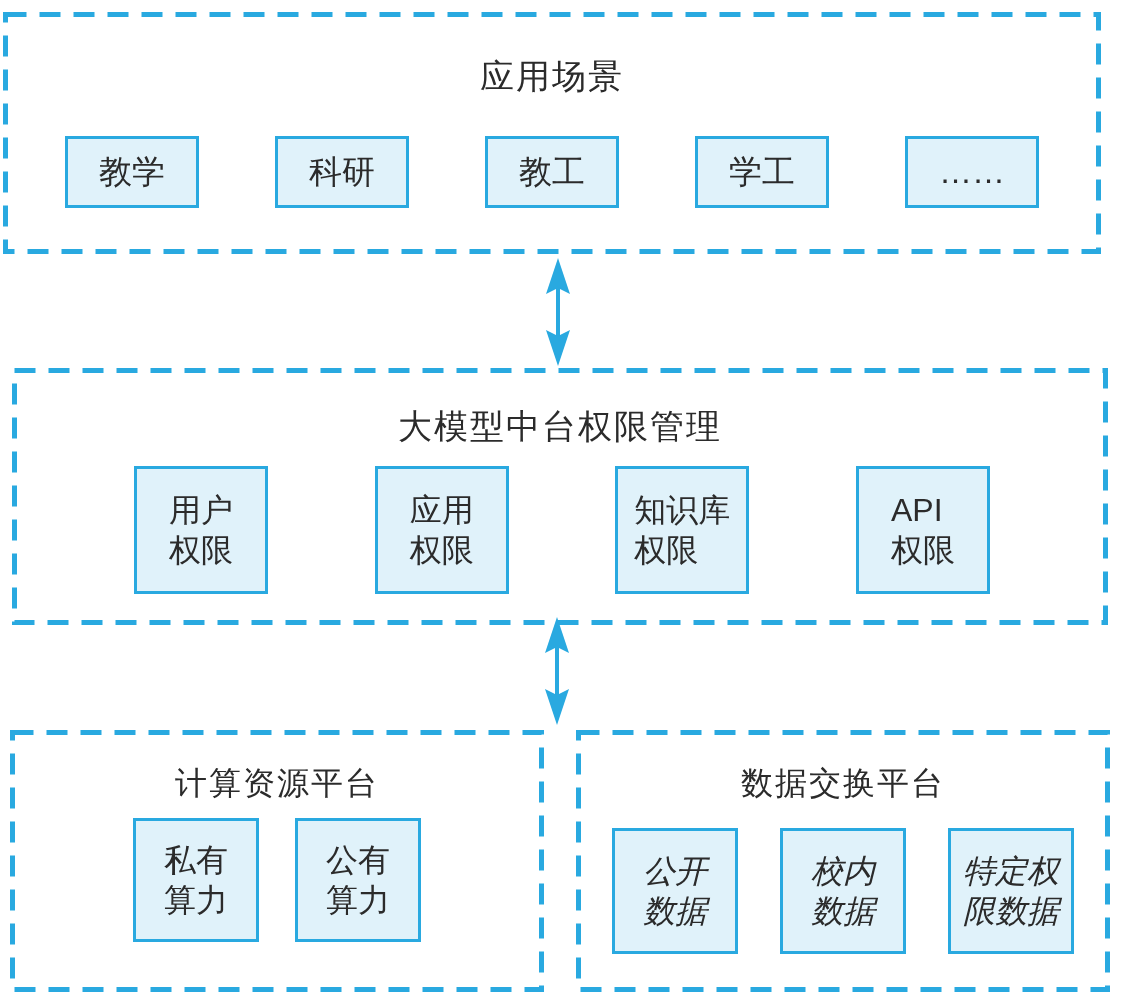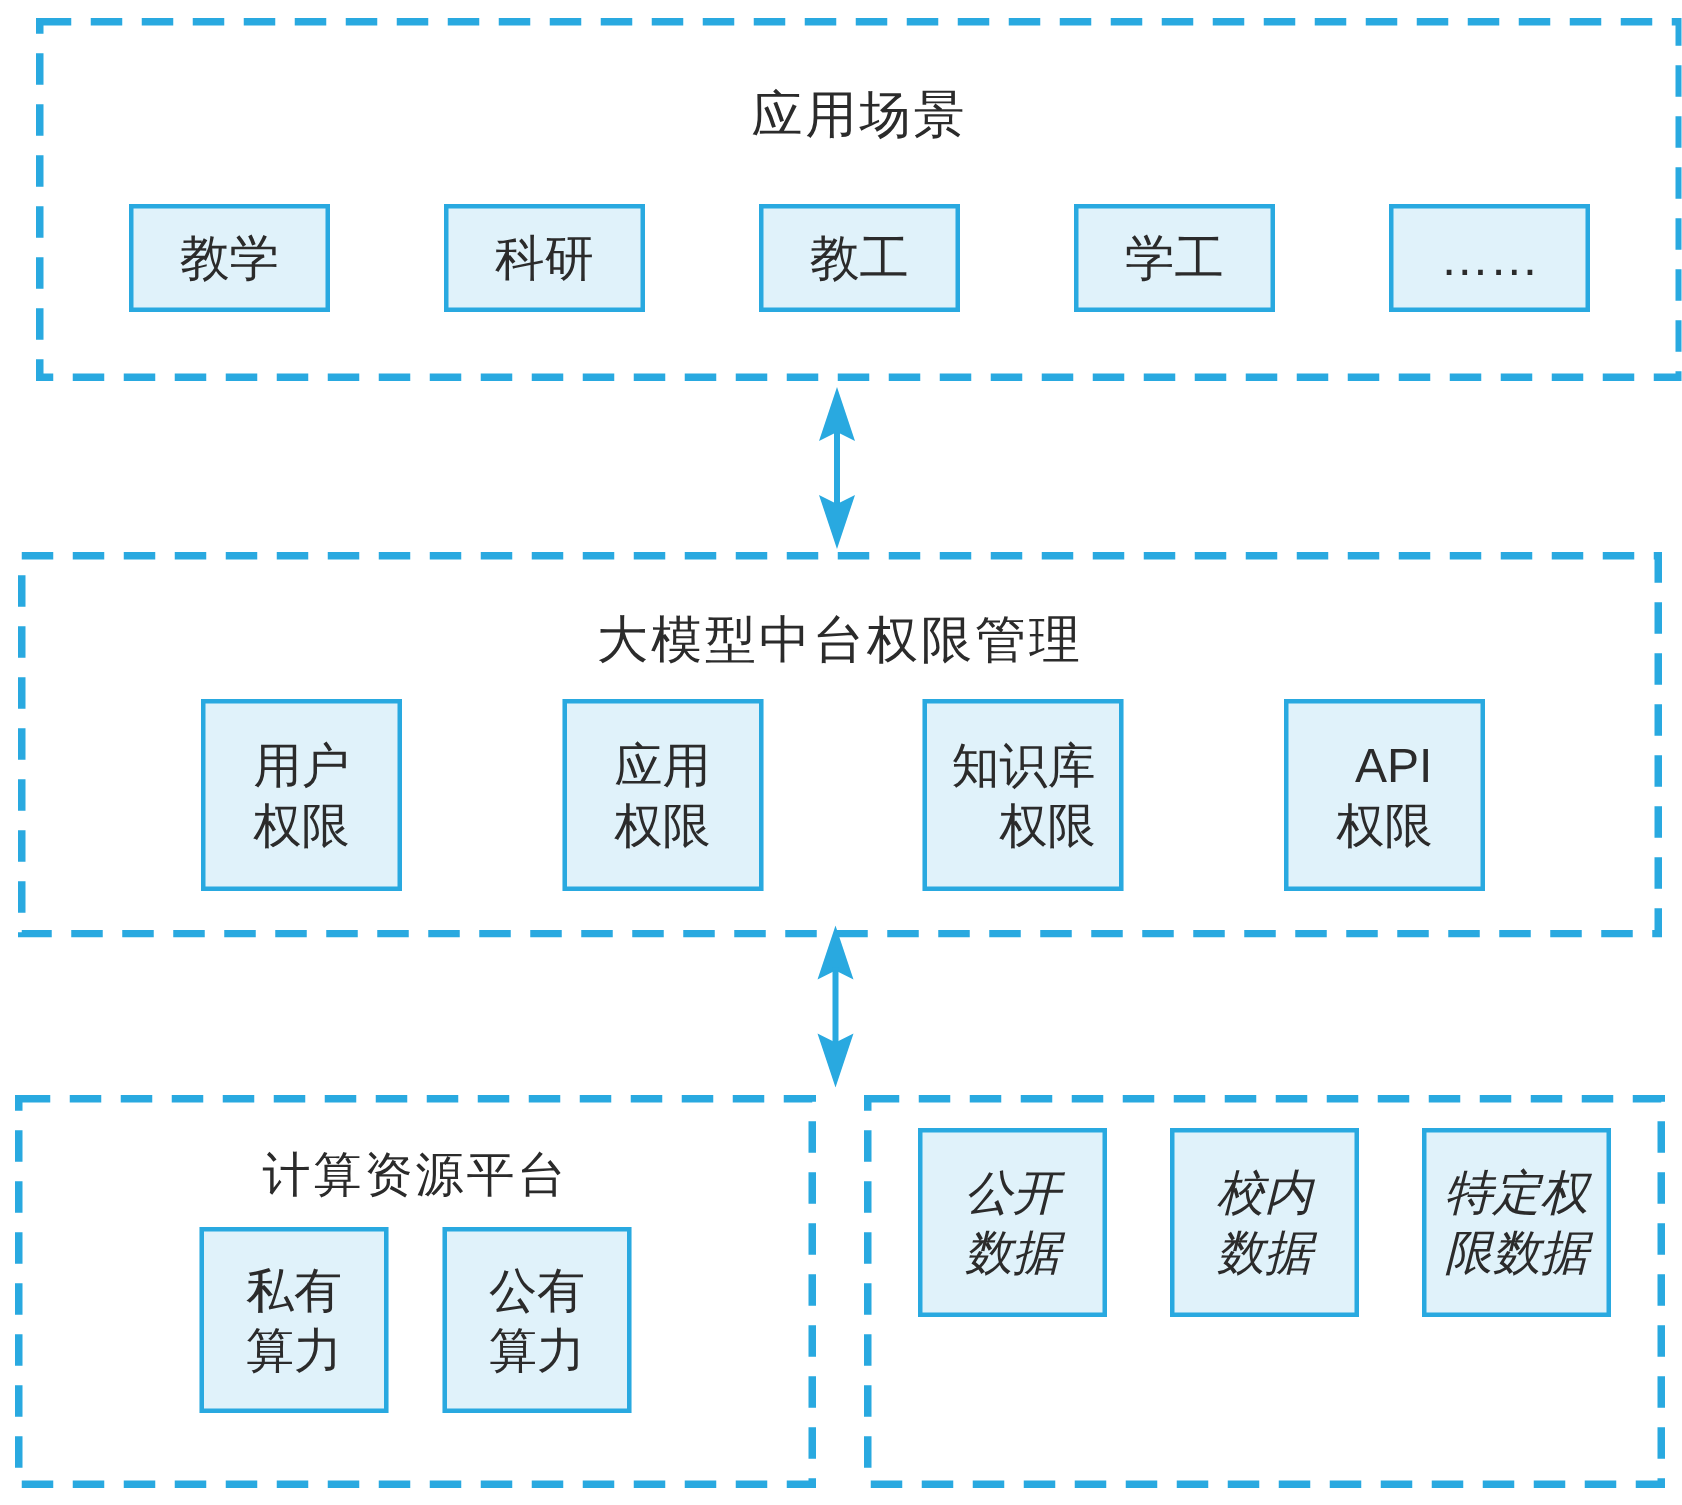--- a/index.html
+++ b/index.html
@@ -35,30 +35,30 @@
   }
   .row {
     position: relative;
     display: flex;
   }
   .box {
     box-sizing: border-box;
     display: flex;
     align-items: center;
     justify-content: center;
-    text-align: right;
+    text-align: left;
     background: #e0f2fa;
     border: 3px solid #29a9e0;
     white-space: pre-line;
     line-height: 1.25;
     color: #2b2b2b;
   }
 
   
-  #panel-app { left: 24px; top: 12px; width: 1098px; height: 242px; }
+  #panel-app { left: 3px; top: 12px; width: 1098px; height: 242px; }
   #panel-app .panel-title { margin-top: 42px; }
   #panel-app .row { margin-top: 36px; justify-content: space-between; padding: 0 62px; }
   #panel-app .box { width: 134px; height: 72px; font-size: 33px; }
 
   
   #panel-perm { left: 12px; top: 368px; width: 1096px; height: 257px; }
   #panel-perm .panel-title { margin-top: 36px; }
   #panel-perm .row { margin-top: 16px; justify-content: space-between; padding: 0 118px 0 122px; }
   #panel-perm .box { width: 134px; height: 128px; font-size: 32px; }
 
@@ -135,20 +135,21 @@
 算力</div>
     <div class="box">公有
 算力</div>
   </div>
 </div>
 
 <div class="panel" id="panel-data">
   <svg class="dash" viewBox="0 0 534 262" aria-hidden="true">
     <rect x="2.5" y="2.5" width="529" height="257" fill="none" stroke="#29a9e0" stroke-width="5" stroke-dasharray="21 13"></rect>
   </svg>
+  <div class="panel-title">数据交换平台</div>
   <div class="row">
     <div class="box">公开
 数据</div>
     <div class="box">校内
 数据</div>
     <div class="box">特定权
 限数据</div>
   </div>
 </div>
 

